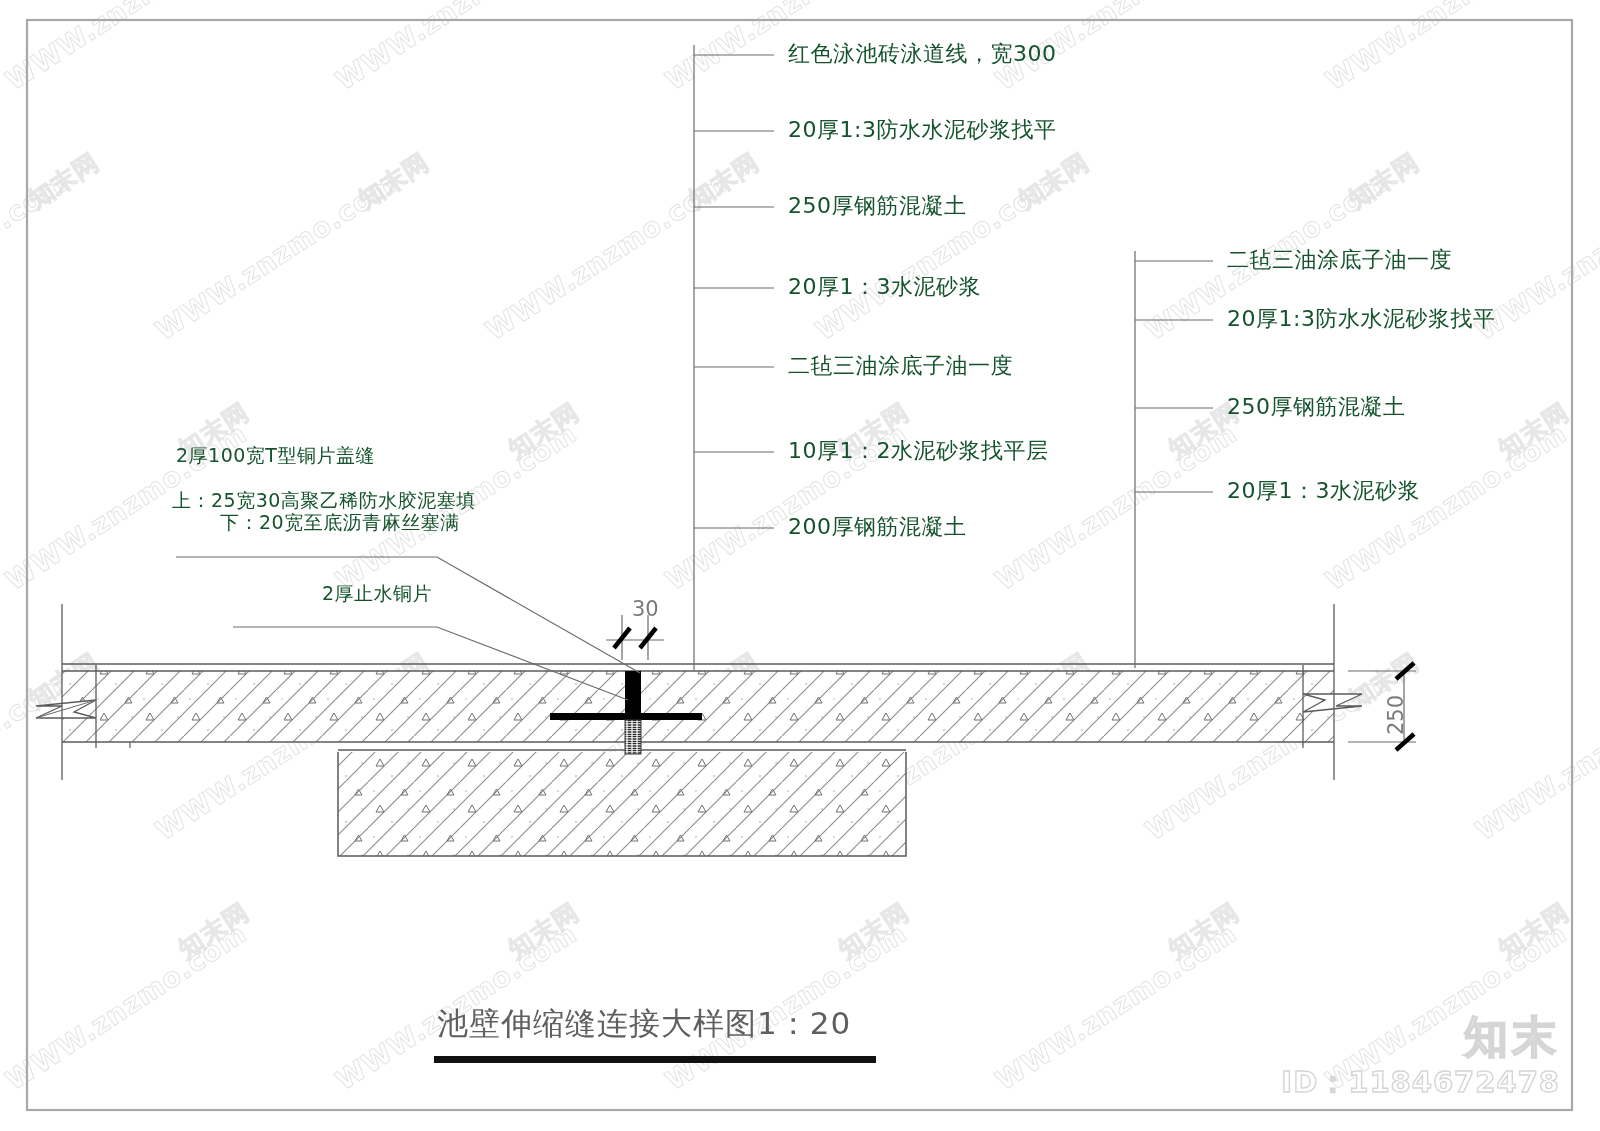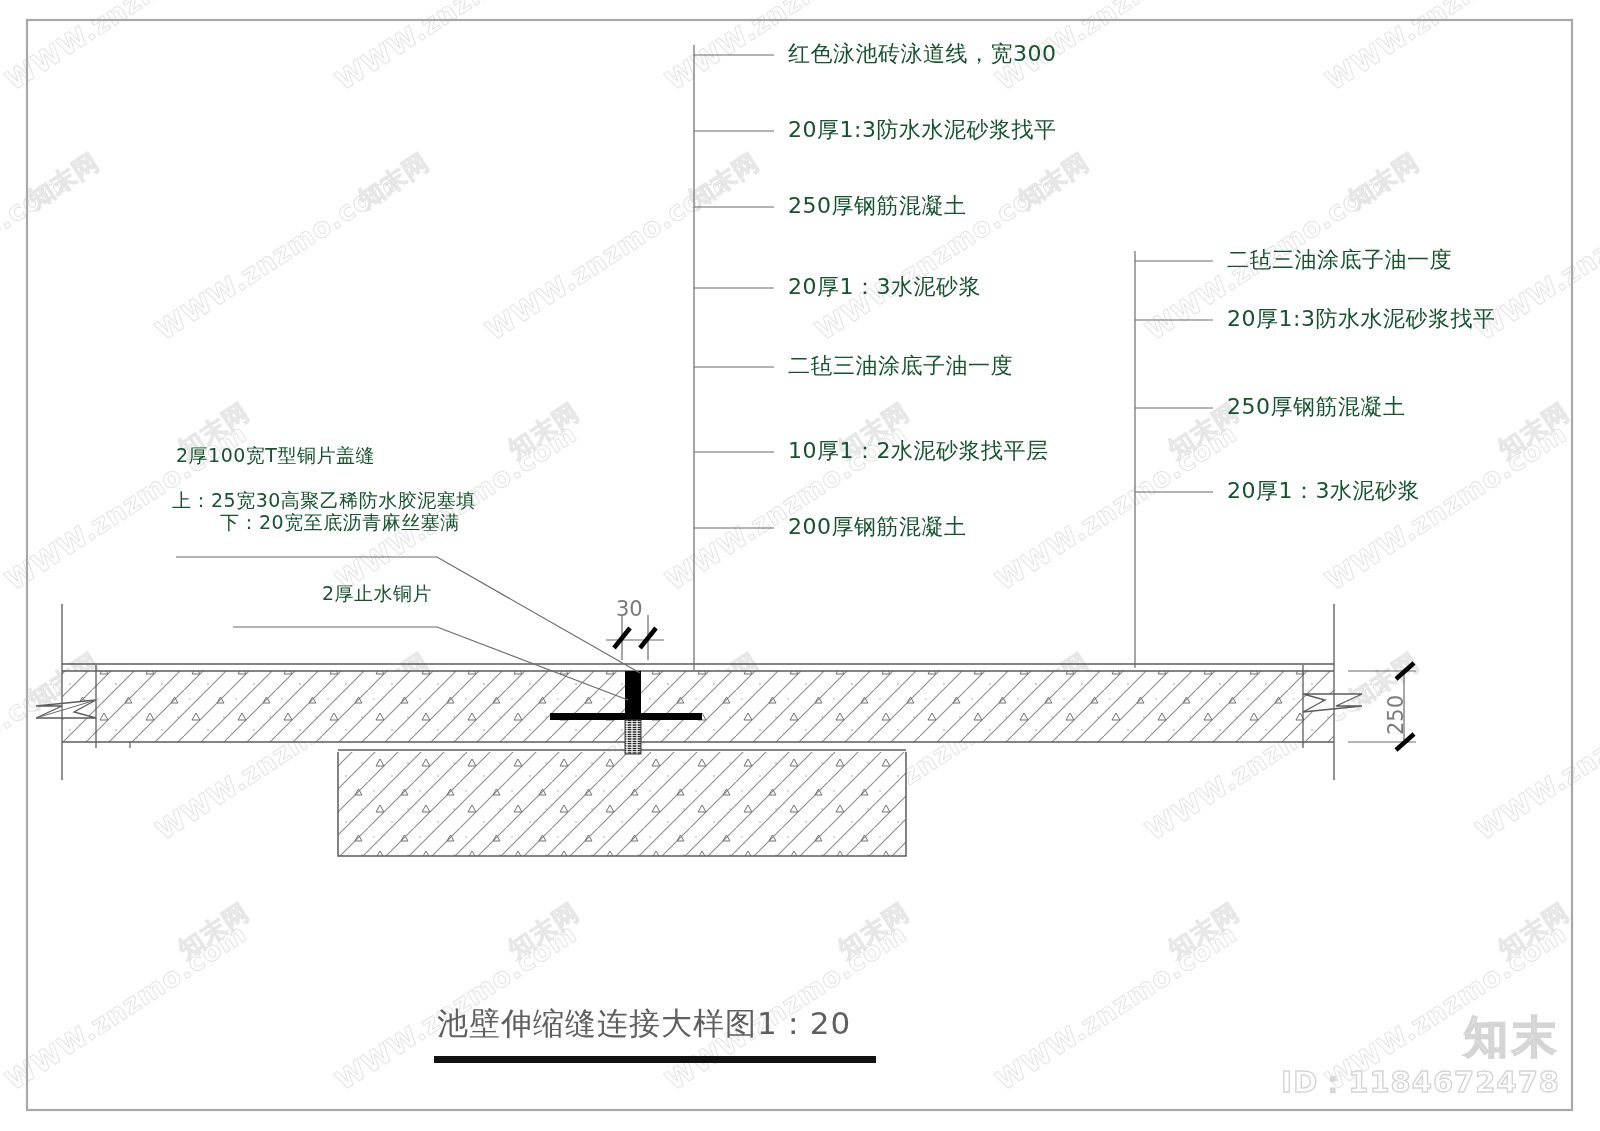--- a/index.html
+++ b/index.html
@@ -231,21 +231,21 @@
       <div class="label" style="left: 1227px; top: 392px;">250厚钢筋混凝土</div>
       <div class="label" style="left: 1227px; top: 476px;">20厚1：3水泥砂浆</div>
     </div>
   <div id="leftLabels">
       <div class="label sm" style="left: 176px; top: 443px;">2厚100宽T型铜片盖缝</div>
       <div class="label sm" style="left: 172px; top: 488px; text-align: right;">上：25宽30高聚乙稀防水胶泥塞填</div>
       <div class="label sm" style="left: 176px; top: 510px; margin-left: 44px;">下：20宽至底沥青麻丝塞满</div>
       <div class="label sm" style="left: 322px; top: 581px; text-align: right;">2厚止水铜片</div>
     </div>
 
-  <div class="dimtxt" style="left:616px;top:597px;">30</div>
+  <div class="dimtxt" style="left:632px;top:597px;">30</div>
 
   <div class="dimtxt vert" style="left:1384px;top:735px;">250</div>
 
   <div class="title" style="left:437px;top:1003px;">池壁伸缩缝连接大样图1：20</div>
 
   <div class="logo-wrap">
     <div class="logo-cn">知末</div>
     <div class="logo-id">ID：1184672478</div>
   </div>
 

